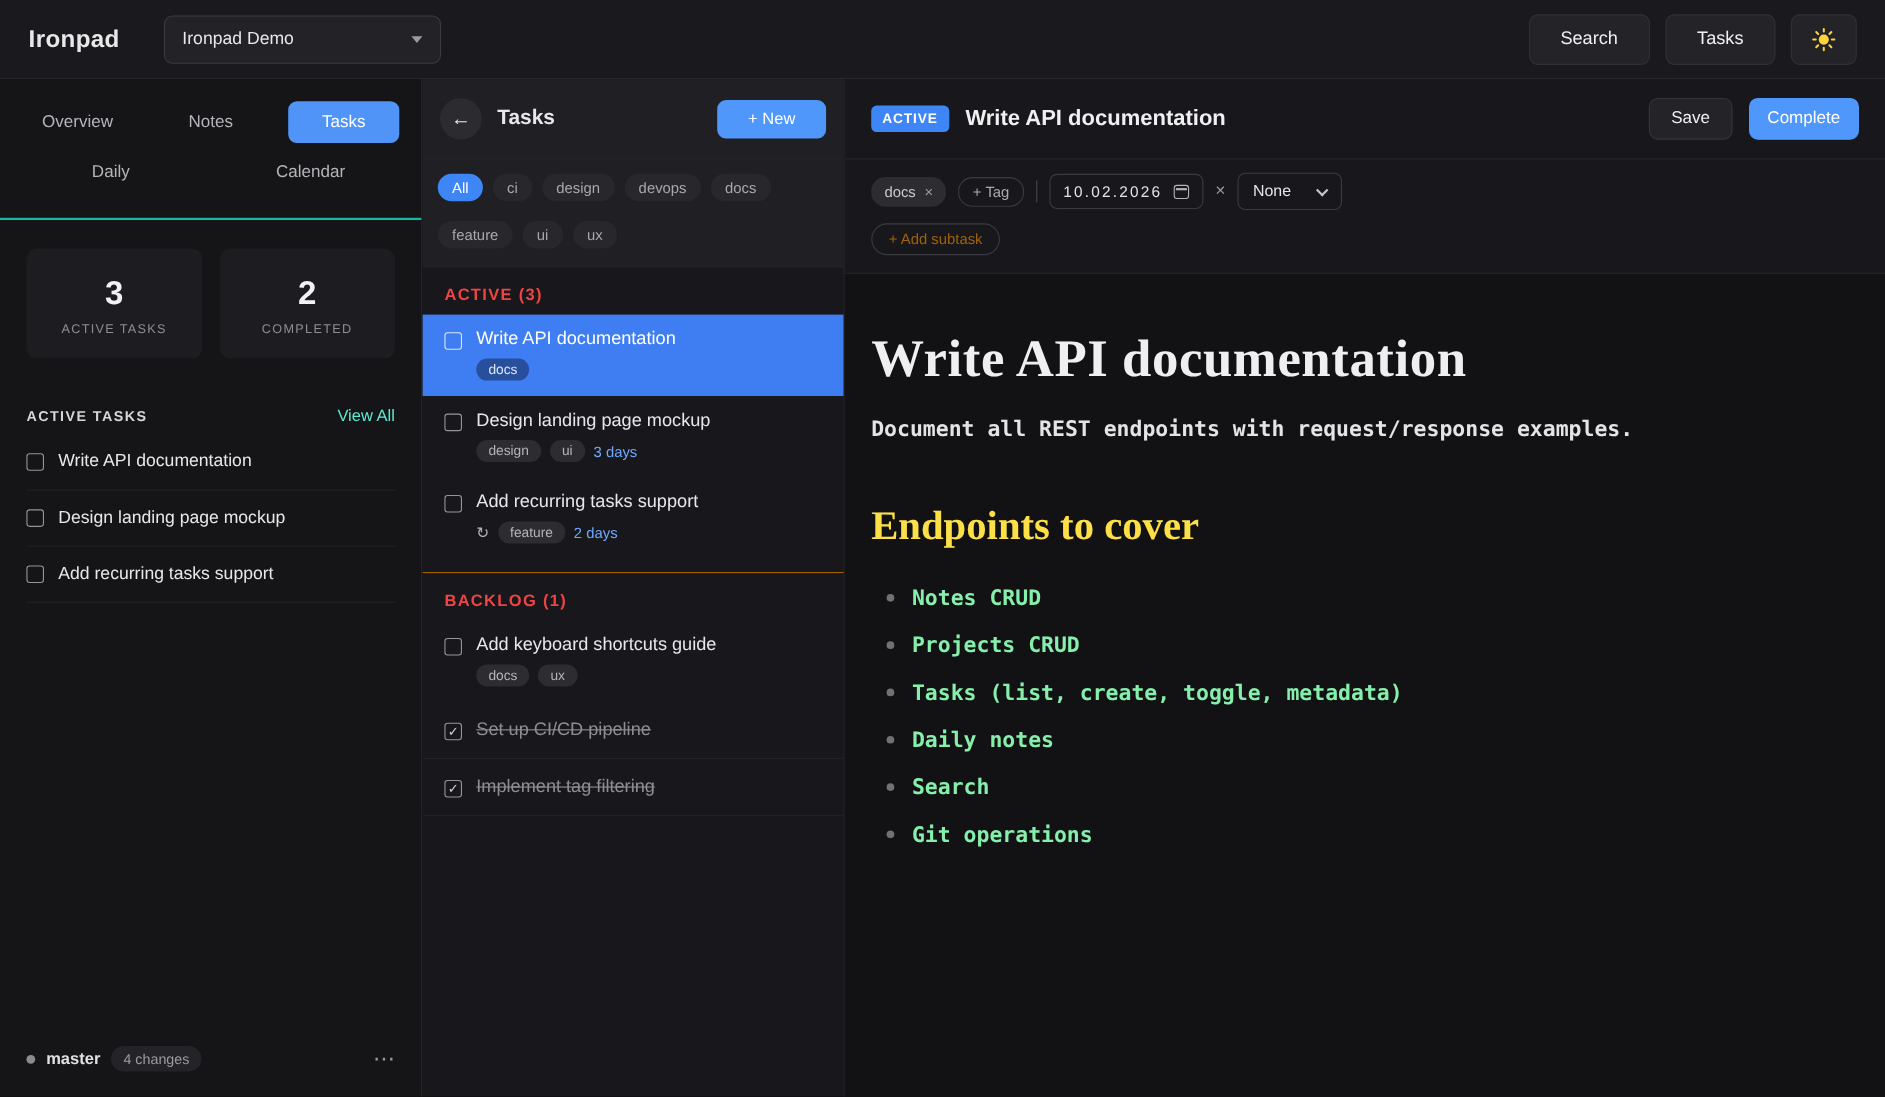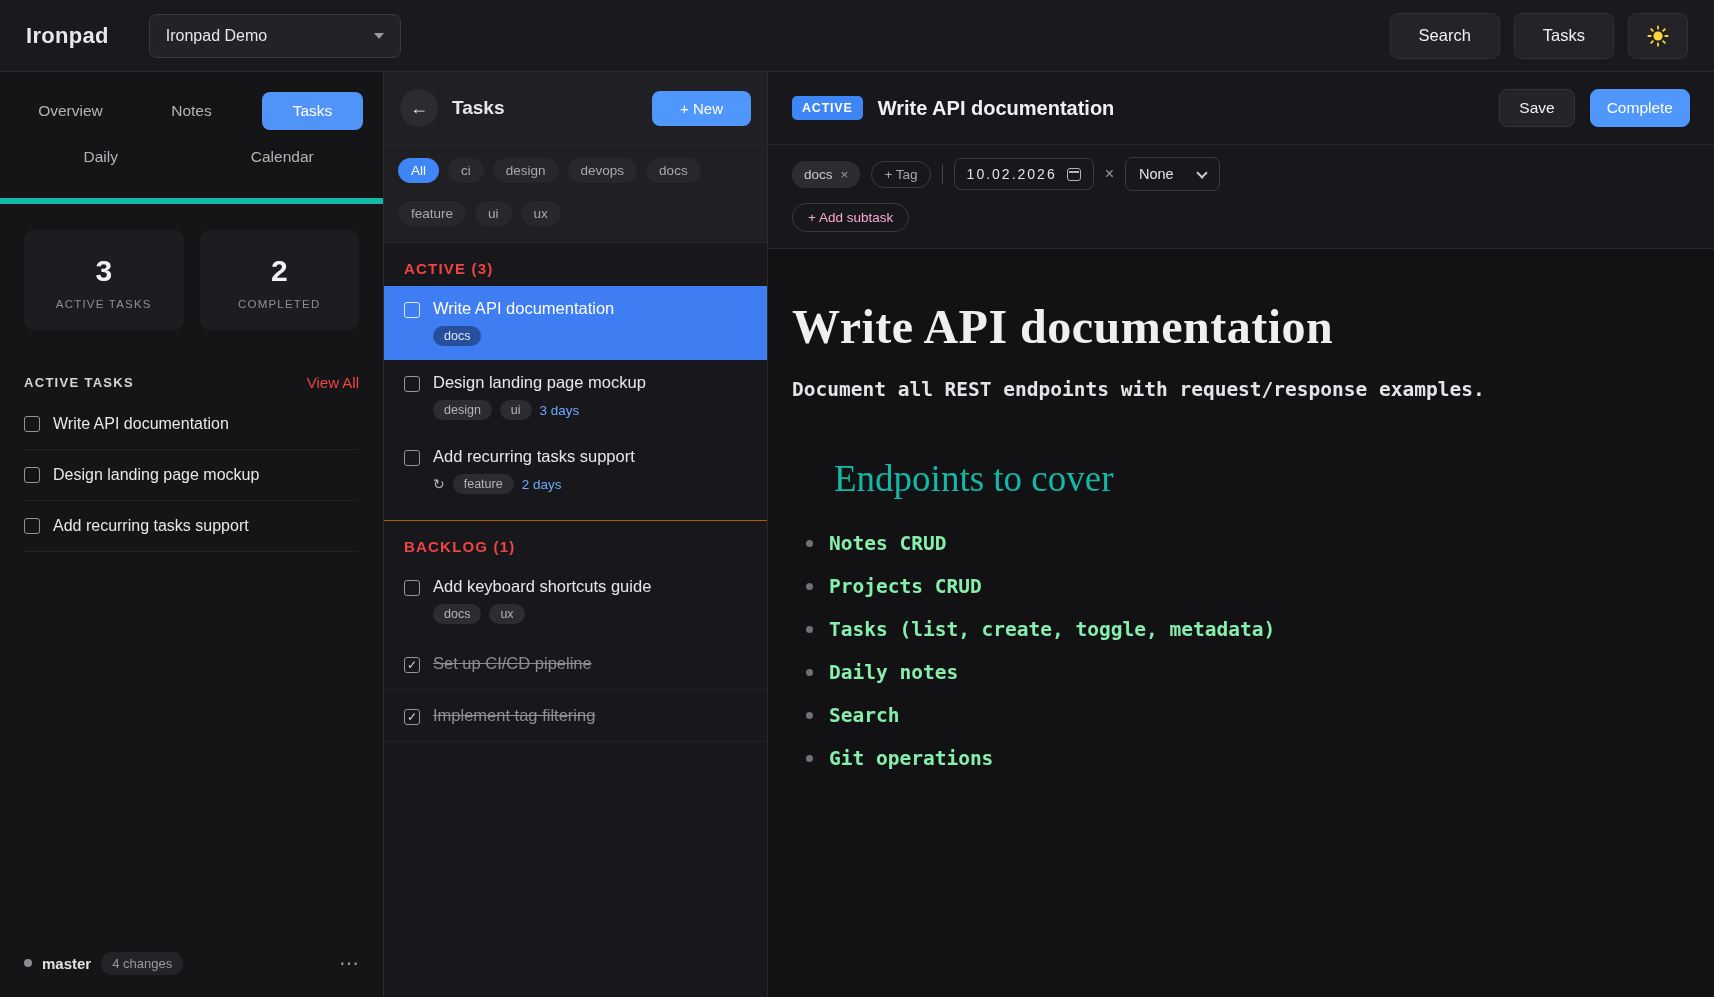--- a/index.html
+++ b/index.html
@@ -41,40 +41,40 @@
   
   .main { flex: 1; display: flex; min-height: 0; }
 
   
   .sidebar {
     flex: 0 0 384px; width: 384px; background: #151518;
     border-right: 1px solid #2a2a2f; display: flex; flex-direction: column;
   }
   .side-nav {
     display: flex; flex-wrap: wrap; justify-content: space-around;
-    row-gap: 8px; padding: 20px 10px 22px; border-bottom: 6px solid #14b8a6;
+    row-gap: 8px; padding: 20px 10px 22px; border-bottom: 2px solid #14b8a6;
   }
   .nav-item {
     flex: 0 0 28%; text-align: center; font-size: 15.5px; color: #b4b4ba;
     padding: 10px 0; border-radius: 8px; cursor: pointer;
   }
   .nav-item.active { background: #5194f8; color: #fff; font-weight: 500; }
 
   .stats { display: flex; gap: 16px; padding: 26px 24px 10px; }
   .stat-card {
     flex: 1; background: #1d1d21; border-radius: 10px;
     padding: 24px 8px 20px; text-align: center;
   }
   .stat-value { font-size: 30px; font-weight: 700; color: #f2f2f4; }
   .stat-label { margin-top: 10px; font-size: 11.5px; letter-spacing: 1.2px; color: #8d8d94; }
 
   .side-section { padding: 34px 24px 0; }
   .side-section-head { display: flex; justify-content: space-between; align-items: center; margin-bottom: 8px; }
   .side-section-title { font-size: 13px; font-weight: 700; letter-spacing: 1.3px; color: #d6d6da; }
-  .view-all { color: #ef4444; font-size: 15px; cursor: pointer; }
+  .view-all { color: #5eead4; font-size: 15px; cursor: pointer; }
   .side-task {
     display: flex; align-items: center; gap: 13px;
     padding: 16px 0; border-bottom: 1px solid #222226; font-size: 16px; cursor: pointer;
   }
 
   .checkbox {
     width: 16px; height: 16px; flex: 0 0 16px;
     border: 1.6px solid #94949b; border-radius: 3px;
     display: flex; align-items: center; justify-content: center;
     font-size: 12px; line-height: 1; color: #d2d2d6; cursor: pointer;
@@ -190,36 +190,36 @@
     border: 1px solid #3a3a40; border-radius: 7px; padding: 8px 13px;
     display: inline-flex; align-items: center; gap: 24px; font-size: 14.5px;
     color: #e4e4e8; cursor: pointer;
   }
   .chev {
     width: 8px; height: 8px; border-right: 2px solid #c6c6cc; border-bottom: 2px solid #c6c6cc;
     transform: rotate(45deg); margin-top: -3px;
   }
   .subtask-row { padding: 4px 24px 16px; border-bottom: 1px solid #26262a; }
   .add-subtask {
-    display: inline-block; border: 1px solid #3a3a40; color: #f9a8d4;
+    display: inline-block; border: 1px solid #3a3a40; color: #a16207;
     font-size: 13.5px; padding: 6px 15px; border-radius: 15px; cursor: pointer;
   }
 
   .preview { flex: 1; background: #121215; padding: 50px 24px 0; overflow: hidden; }
   .preview h1 {
     font-family: "Liberation Serif", serif; font-size: 48px; font-weight: 700;
     color: #efeff1; letter-spacing: .5px;
   }
   .preview .lead {
     margin-top: 24px; font-family: "DejaVu Sans Mono", monospace;
     font-size: 19.5px; font-weight: 600; color: #e4e4e8;
   }
   .preview h2 {
     margin-top: 56px; font-family: "Liberation Serif", serif; font-size: 37px;
-    font-weight: 400; color: #14b8a6; margin-left: 42px;
+    font-weight: 700; color: #fde047;
   }
   .preview ul { margin-top: 22px; list-style: none; }
   .preview li {
     display: flex; align-items: center; gap: 16px;
     font-family: "DejaVu Sans Mono", monospace; font-size: 19.5px; font-weight: 600;
     color: #86efac; padding: 10px 0 10px 14px;
   }
   .bullet { width: 7px; height: 7px; border-radius: 50%; background: #707077; flex: 0 0 7px; }
 </style>
 </head>

